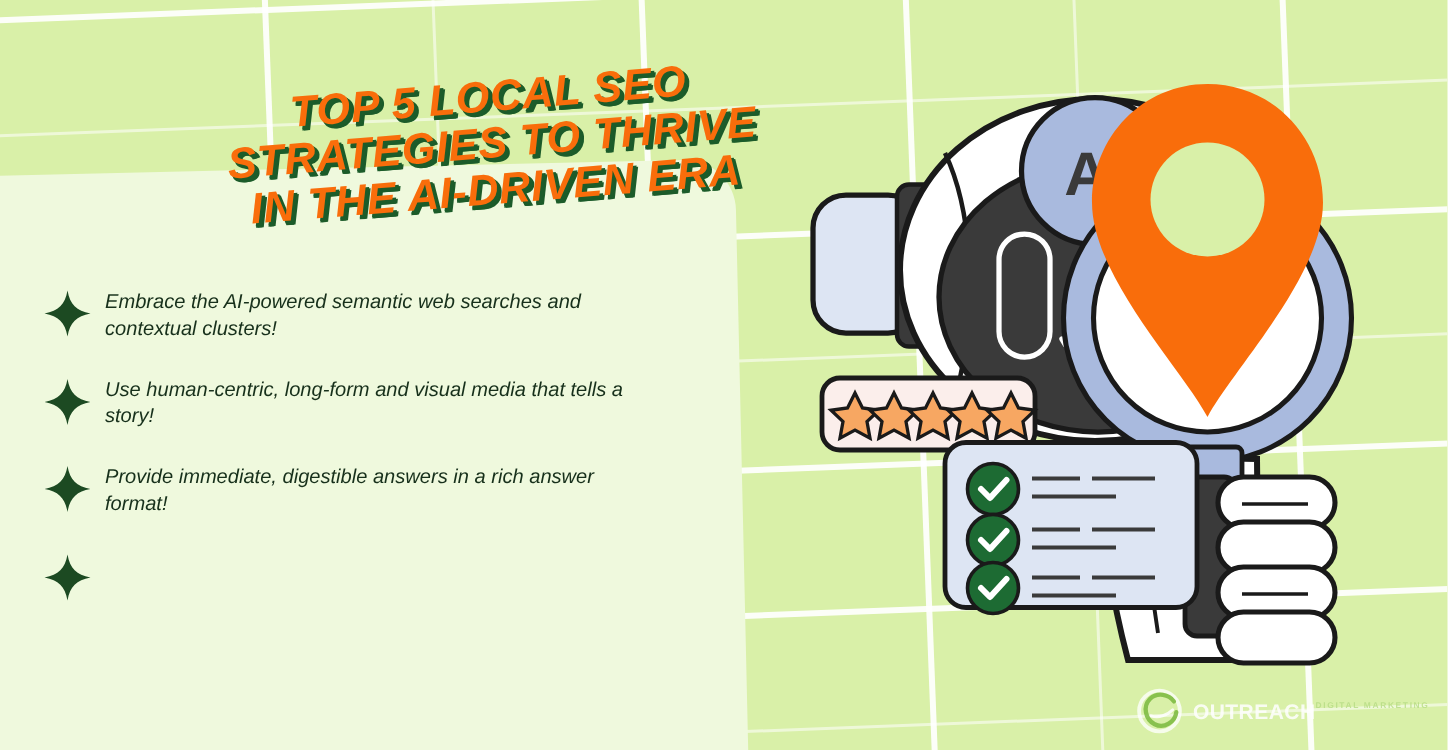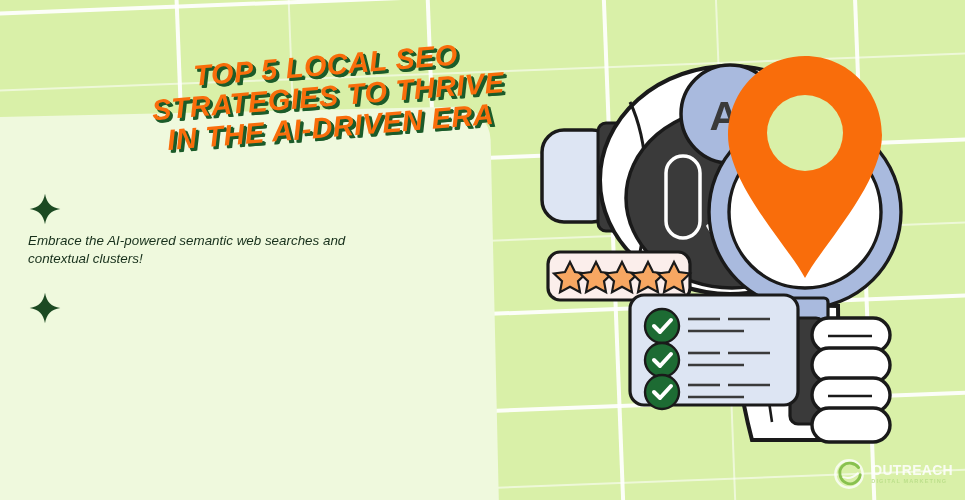--- a/index.html
+++ b/index.html
@@ -46,39 +46,39 @@
     -webkit-text-stroke:0px;
     text-shadow:
        2px 2px 0 #1c5c2a,
        2px 3px 0 #1c5c2a,
        3px 3px 0 #1c5c2a;
     white-space:pre-line;
   }
 
   
   .bullets{position:absolute;left:28px;top:186px;width:420px;}
-  .bullet{position:relative;display:flex;align-items:flex-start;margin-bottom:17px;flex-direction:column;}
+  .bullet{position:relative;display:flex;align-items:flex-start;margin-bottom:17px;}
   .bullet .star{
     flex:0 0 34px;width:34px;height:34px;position:relative;margin-top:6px;margin-right:8px;
   }
   .bullet .star svg{display:block;width:34px;height:34px;}
   .bullet .btext{
     font-size:13.4px;line-height:1.33;font-style:italic;color:#17301b;
     padding-top:6px;
     max-width:352px;
   }
 
   
   .robot{position:absolute;left:520px;top:30px;width:420px;height:430px;}
   .robot svg{display:block;}
 
   
   .logo{position:absolute;right:12px;bottom:10px;display:flex;align-items:center;gap:6px;opacity:.85;}
   .logo .mark{width:32px;height:32px;flex:0 0 32px;}
-  .logo .words{display:flex;flex-direction:column;line-height:1;}
+  .logo .words{display:flex;flex-direction:row;line-height:1;}
   .logo .lname{font-size:14px;font-weight:bold;color:#ffffff;letter-spacing:.3px;}
   .logo .lsub{font-size:5.6px;font-weight:bold;color:#b8dd86;letter-spacing:1.1px;margin-top:2px;}
 </style>
 </head>
 <body>
 
 <div id="stage">
 
   <div class="bg-base"></div>
   <div class="bg-grid">
@@ -111,21 +111,37 @@
     <div class="bullet">
       <span class="star">
         <svg viewBox="0 0 40 40">
             <path d="M20 2 C22 13 27 18 38 20 C27 22 22 27 20 38 C18 27 13 22 2 20 C13 18 18 13 20 2 Z" fill="#1c4a22"></path>
           </svg>
       </span>
       <span class="btext">Embrace the AI-powered semantic web searches and contextual clusters!</span>
     </div>
 
 
-
+    <div class="bullet">
+      <span class="star">
+        <svg viewBox="0 0 40 40">
+            <path d="M20 2 C22 13 27 18 38 20 C27 22 22 27 20 38 C18 27 13 22 2 20 C13 18 18 13 20 2 Z" fill="#1c4a22"></path>
+          </svg>
+      </span>
+      <span class="btext">Use human-centric, long-form and visual media that tells a story!</span>
+    </div>
+
+    <div class="bullet">
+      <span class="star">
+        <svg viewBox="0 0 40 40">
+            <path d="M20 2 C22 13 27 18 38 20 C27 22 22 27 20 38 C18 27 13 22 2 20 C13 18 18 13 20 2 Z" fill="#1c4a22"></path>
+          </svg>
+      </span>
+      <span class="btext">Provide immediate, digestible answers in a rich answer format!</span>
+    </div>
 
     <div class="bullet">
       <span class="star">
         <svg viewBox="0 0 40 40">
             <path d="M20 2 C22 13 27 18 38 20 C27 22 22 27 20 38 C18 27 13 22 2 20 C13 18 18 13 20 2 Z" fill="#1c4a22"></path>
           </svg>
       </span>
     </div>
 
   </div>

